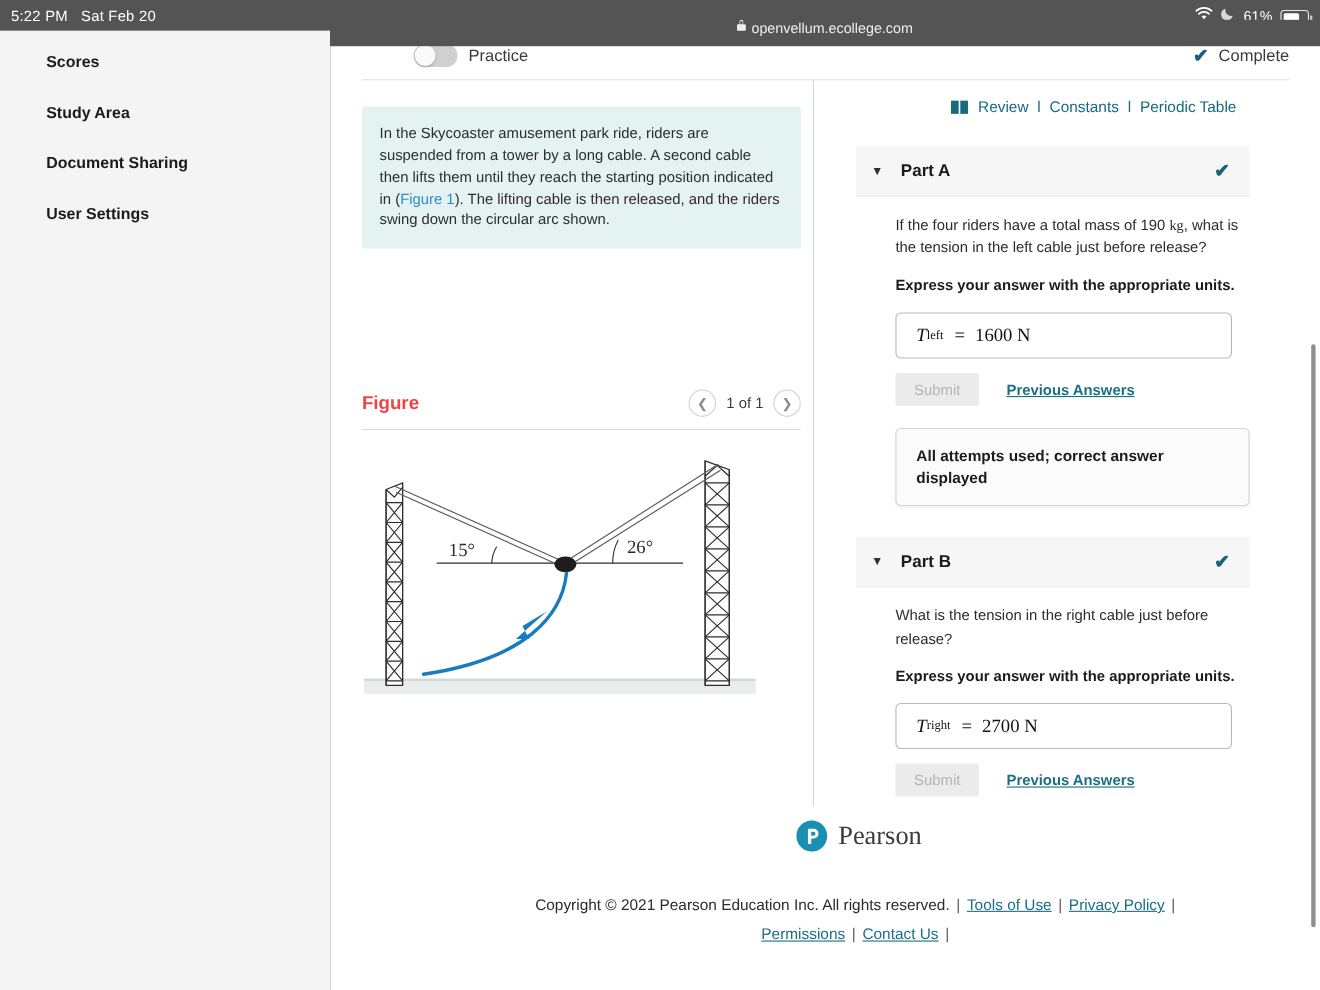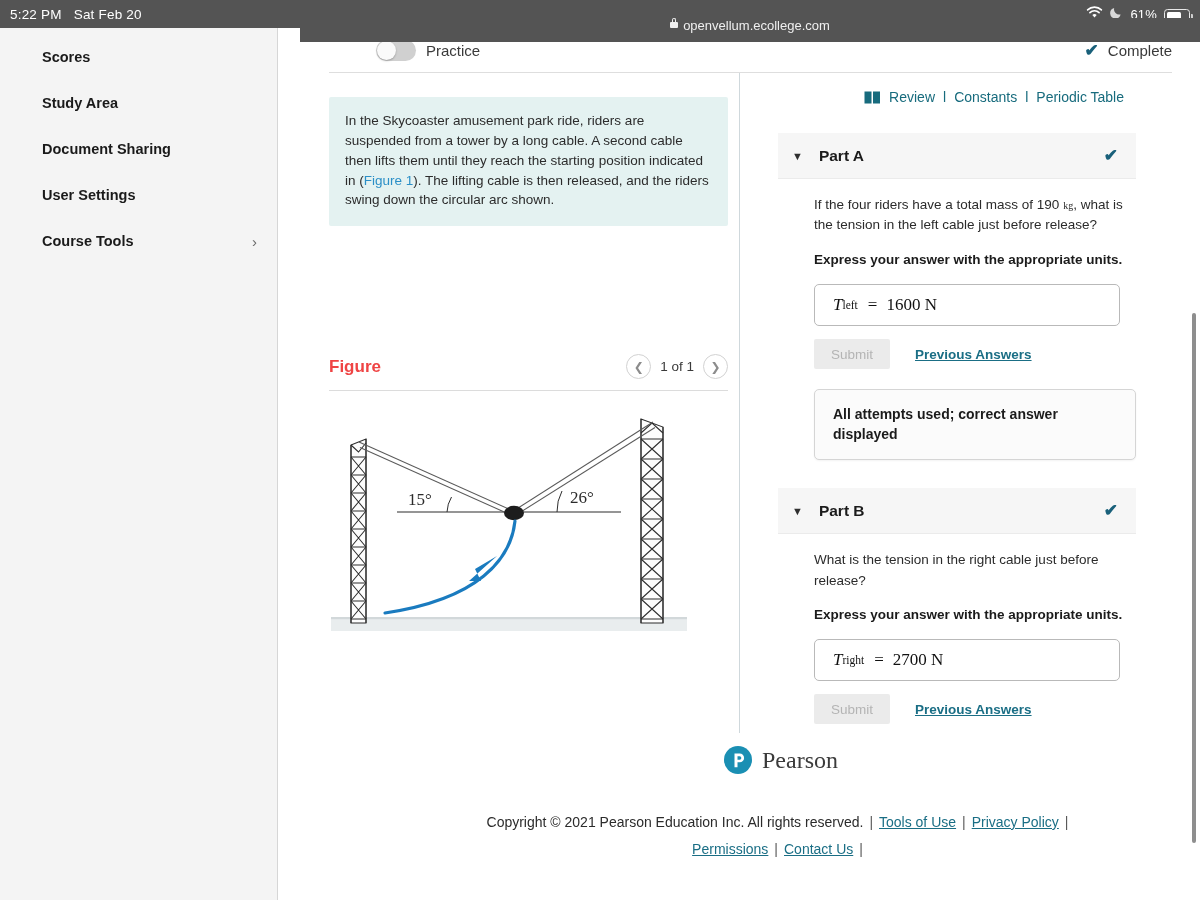--- a/index.html
+++ b/index.html
@@ -51,21 +51,21 @@
     background: #efefef; border-radius: 1px;
   }
   .lock-icon .shackle {
     position: absolute; top: 0; left: 1.8px; width: 4.4px; height: 5px;
     border: 1.3px solid #efefef; border-bottom: none;
     border-radius: 3px 3px 0 0;
   }
 
   
   .sidebar {
-    position: absolute; top: 28px; left: 0; width: 278px; bottom: 0;
+    position: absolute; top: 28px; left: 0; width: 301px; bottom: 0;
     background: #f4f4f4; border-right: 1px solid #d6d6d6;
     padding-top: 6px;
   }
   .side-item {
     height: 46px; display: flex; align-items: center;
     padding: 0 20px 0 42px; font-size: 14.5px; font-weight: bold;
     color: #1a1a1a; cursor: pointer;
   }
   .side-item .chev { margin-left: auto; color: #6a6a6a; font-size: 15px; font-weight: normal; }
 
@@ -145,21 +145,21 @@
     height: 46px; padding: 0 18px 0 14px;
     border-bottom: 1px solid #ebebeb;
     width: 358px;
   }
   .caret { color: #2f2f2f; font-size: 11px; margin-right: 16px; }
   .part-title { font-size: 15.5px; font-weight: bold; color: #1b1b1b; }
   .part-check { margin-left: auto; color: #19607a; font-size: 17px; font-weight: bold; }
 
   .part-body { padding: 16px 0 0 36px; width: 358px; }
   .qtext { font-size: 13.5px; line-height: 1.5; color: #2b2b2b; }
-  .qtext .unit { font-family: "Liberation Serif", serif; font-size: 10px; }
+  .qtext .unit { font-family: "Liberation Serif", serif; font-size: 13px; }
   .instruction {
     font-size: 13.5px; font-weight: bold; color: #1b1b1b;
     margin-top: 14px; line-height: 1.45;
   }
   .answer-box {
     margin-top: 15px; width: 306px; height: 42px;
     border: 1px solid #b9b9b9; border-radius: 5px;
     display: flex; align-items: center; padding-left: 18px;
     background: #fff;
     font-family: "Liberation Serif", serif; font-size: 17px; color: #111;
@@ -247,24 +247,20 @@
     </div>
     <div class="side-item">
       <span>Study Area</span>
     </div>
     <div class="side-item">
       <span>Document Sharing</span>
     </div>
     <div class="side-item">
       <span>User Settings</span>
     </div>
-    <div class="side-item">
-      <span>Course Tools</span>
-      <span class="chev">›</span>
-    </div>
   </div>
 
   <div class="main">
 
     <div class="topbar">
       <div class="toggle-wrap">
         <div class="toggle">
             <div class="knob"></div>
           </div>
         <span class="toggle-label">Practice</span>

